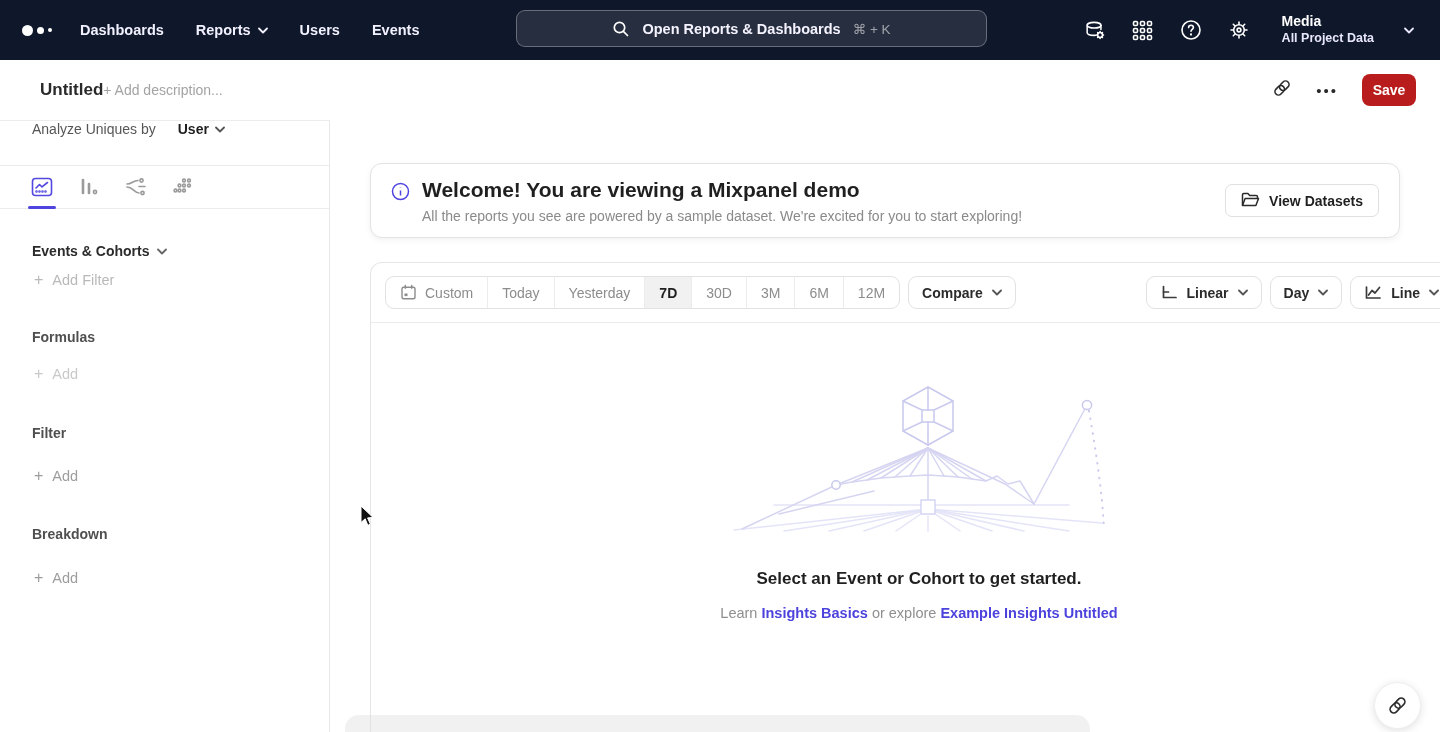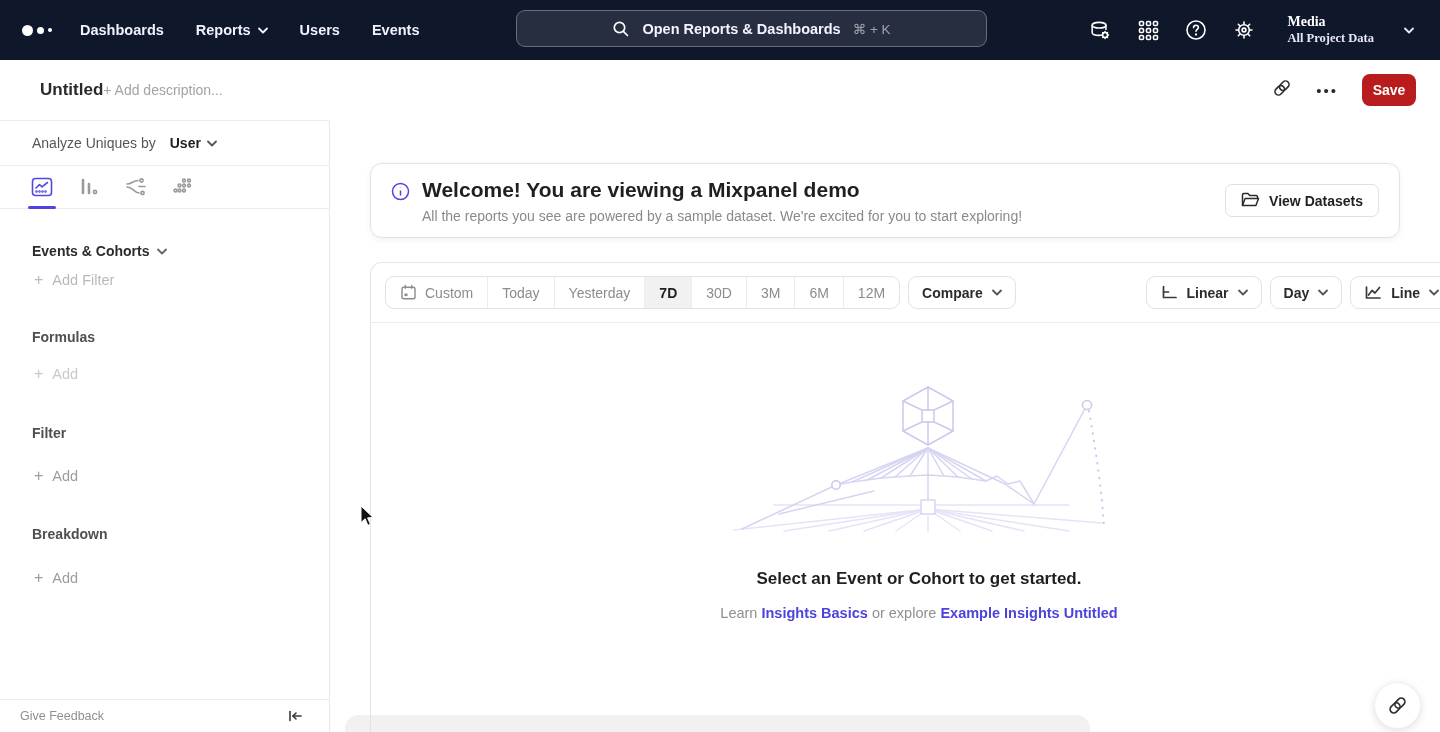--- a/index.html
+++ b/index.html
@@ -24,43 +24,43 @@
     border-radius:9px; display:flex; align-items:center; justify-content:center;
     gap:12px; cursor:pointer; }
   .searchbar .slabel { font-size:14.5px; font-weight:600; color:#f4f3ff; }
   .searchbar .skbd { font-size:13.5px; color:rgba(255,255,255,0.55); }
   .topicons { position:absolute; right:26px; top:0; height:60px; display:flex;
     align-items:center; gap:26px; }
   .tni { width:22px; height:22px; display:flex; align-items:center;
     justify-content:center; cursor:pointer; }
   .tni svg { stroke:#fff; fill:none; stroke-width:1.6; stroke-linecap:round;
     stroke-linejoin:round; }
-  .project { margin-left:6px; line-height:1.25; cursor:pointer;font-family:Liberation Serif, serif; }
+  .project { margin-left:6px; line-height:1.25; cursor:pointer; }
   .project .pname { font-size:14px; font-weight:700; color:#fff; }
   .project .pscope { font-size:12.5px; font-weight:600; color:#e8e6ff; }
   .proj-chev { margin-left:4px; color:#e8e6ff; }
 
   
   .rheader { position:absolute; left:0; top:60px; width:1440px; height:60px;
     background:#fff; display:flex; align-items:center; }
   .rtitle { margin-left:40px; font-size:17px; font-weight:700; color:#2a2a2a; }
   .rdesc { font-size:14px; color:#a3a3a3; cursor:text; }
   .hright { position:absolute; right:24px; display:flex; align-items:center; gap:24px; }
   .linkicon svg, .fab svg { stroke:#2b2b2b; fill:none; stroke-width:1.6; }
   .dots3 { font-size:15px; letter-spacing:2px; color:#2b2b2b; cursor:pointer; }
   .savebtn { width:54px; height:32px; border:none; border-radius:8px;
     background:#b91c1c; color:#fff; font-size:14px; font-weight:600;
     font-family:"Liberation Sans", sans-serif; cursor:pointer; }
 
   
   .sidebar { position:absolute; left:0; top:120px; width:330px; height:612px;
     background:#fff; border-top:1px solid #ececec; border-right:1px solid #e8e8e8; }
   .an-row { position:absolute; left:0; top:0; width:100%; height:45px;
-    border-bottom:1px solid #ececec; display:flex; align-items:center;
-    padding-left:32px; gap:14px; font-size:14px; }
+    border-bottom:1px solid #ececec; display:flex; align-items:flex-start;
+    padding-left:32px; gap:22px; font-size:14px; }
   .an-prefix { color:#565656; }
   .an-value { color:#1f1f1f; font-weight:700; display:flex; align-items:center;
     gap:6px; cursor:pointer; }
   .an-value .chev { color:#555; }
   .tabs-row { position:absolute; left:0; top:45px; width:100%; height:43px;
     border-bottom:1px solid #ececec; display:flex; align-items:center;
     padding-left:30px; gap:23px; }
   .stab { width:24px; height:24px; display:flex; align-items:center;
     justify-content:center; position:relative; cursor:pointer; }
   .stab svg { fill:none; stroke:#9a9a9a; stroke-width:1.6; stroke-linecap:round;
@@ -317,30 +317,20 @@
     <span class="plus">+</span>
     <span>Add</span>
   </div>
 
   <div class="sb-title" style="top:405px; color:#4f4f4f;">Breakdown</div>
   <div class="sb-add c-add" style="top:448px;">
     <span class="plus">+</span>
     <span>Add</span>
   </div>
 
-  <div class="feedback">
-    <span class="fb-label">Give Feedback</span>
-    <span class="collapse">
-      <svg width="16" height="16" viewBox="0 0 16 16">
-        <line x1="3" y1="3.5" x2="3" y2="12.5"></line>
-        <line x1="14" y1="8" x2="6" y2="8"></line>
-        <polyline points="9,5 6,8 9,11"></polyline>
-      </svg>
-    </span>
-  </div>
 </div>
 
 <div class="banner">
   <svg class="binfo" viewBox="0 0 19 19" style="stroke:#4f44e0;fill:none;stroke-width:1.5;">
     <circle cx="9.5" cy="9.5" r="8"></circle>
     <line x1="9.5" y1="8.5" x2="9.5" y2="13.5"></line>
     <line x1="9.5" y1="5.4" x2="9.5" y2="5.7" stroke-width="2"></line>
   </svg>
   <div class="btexts">
     <div class="btitle">Welcome! You are viewing a Mixpanel demo</div>

